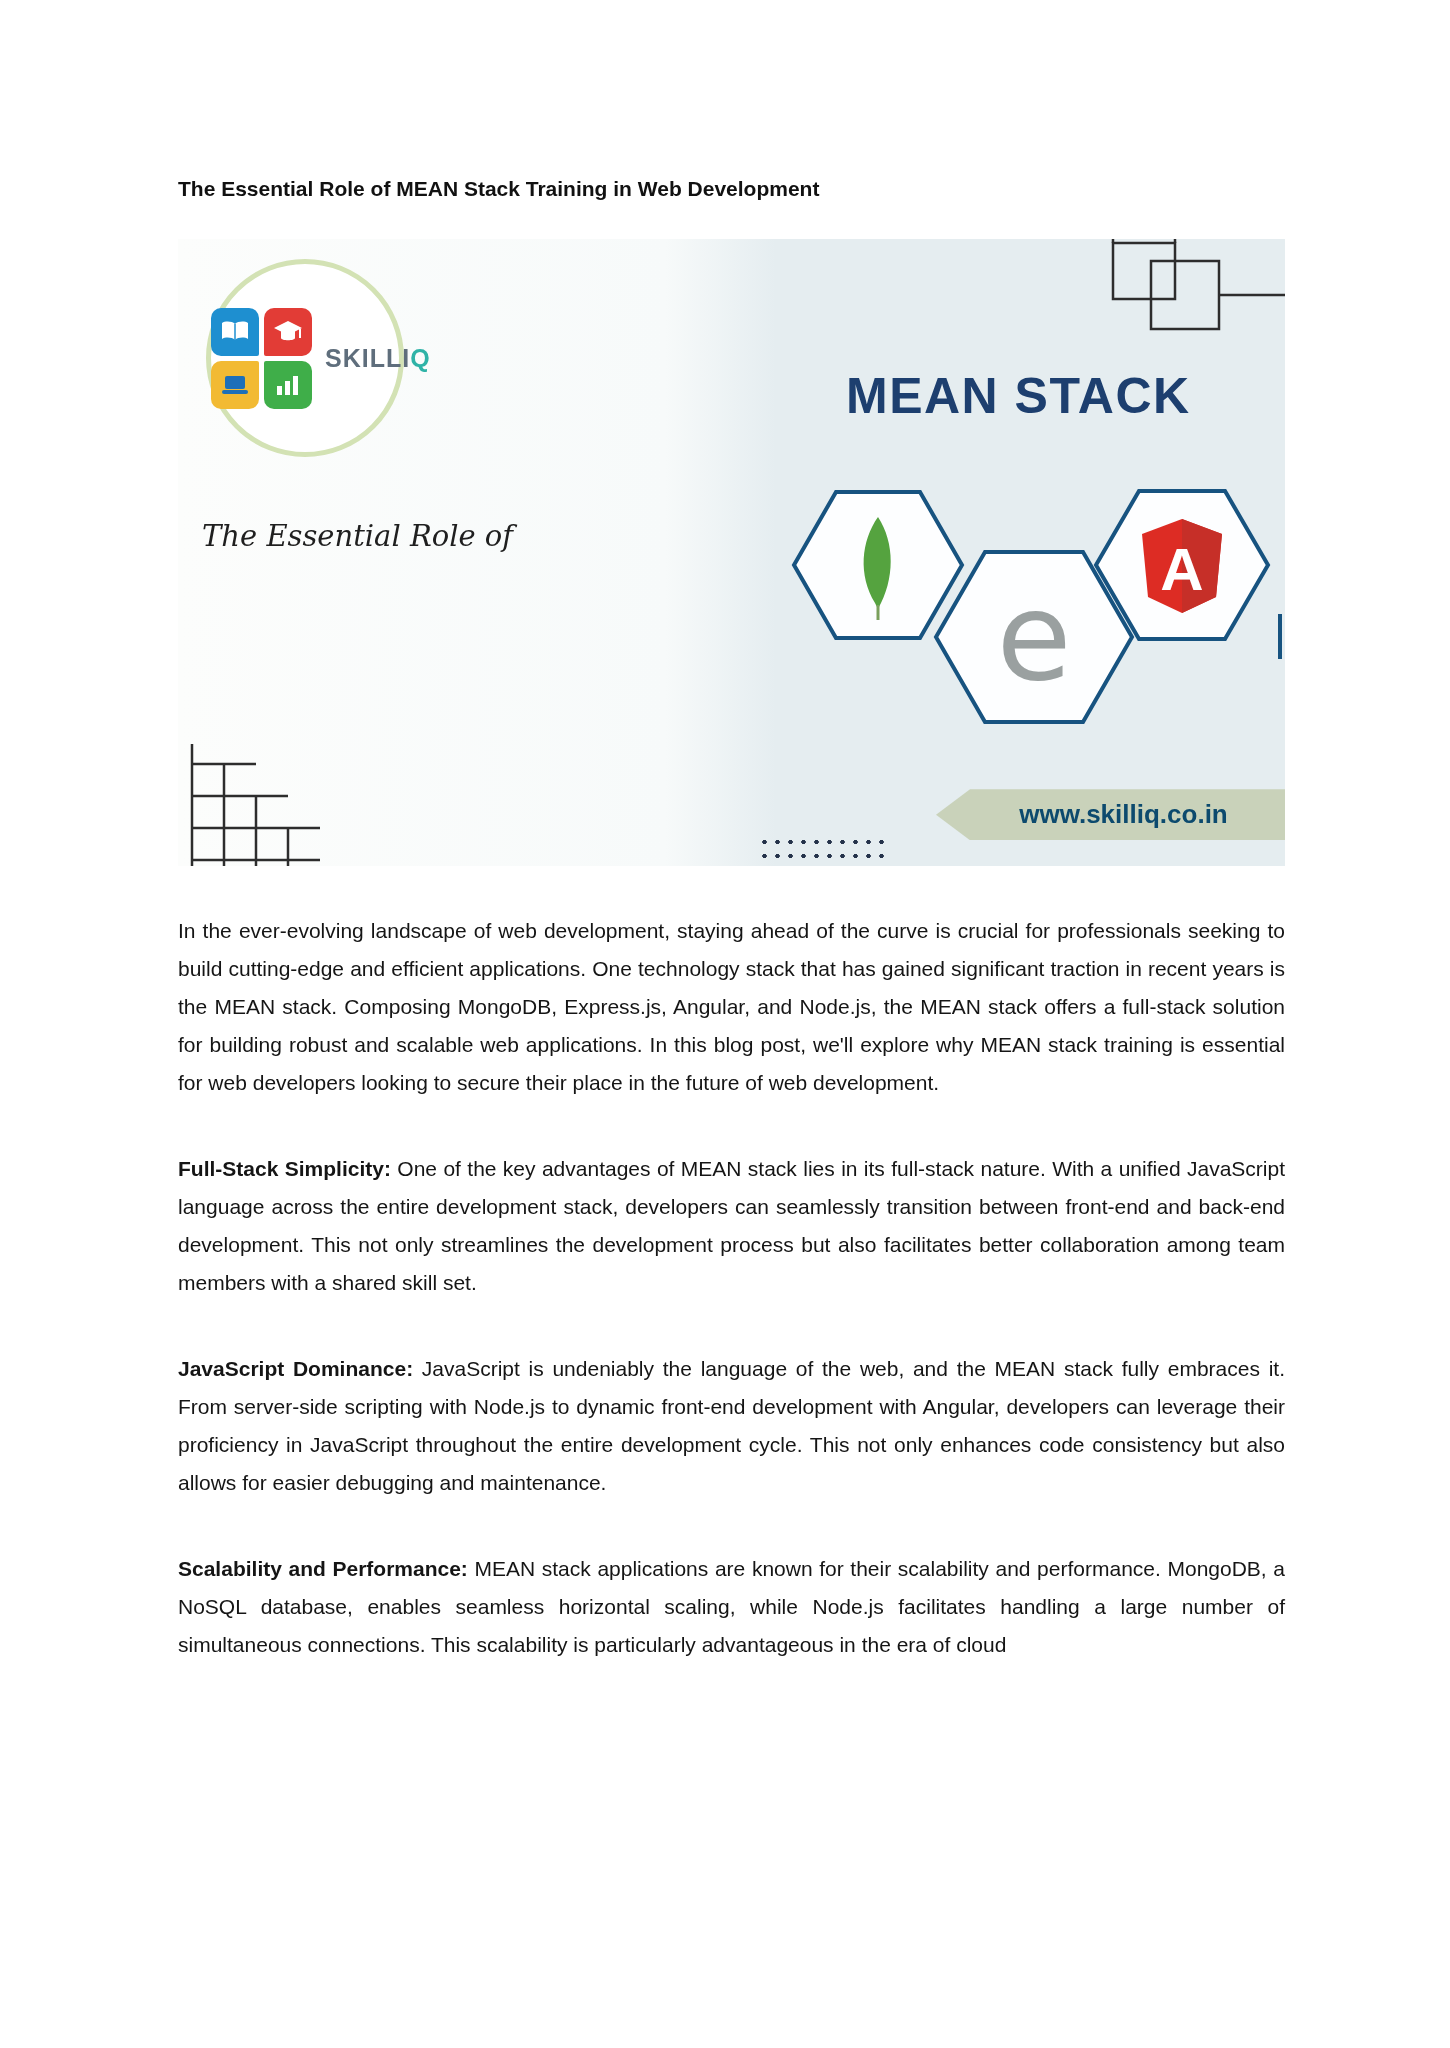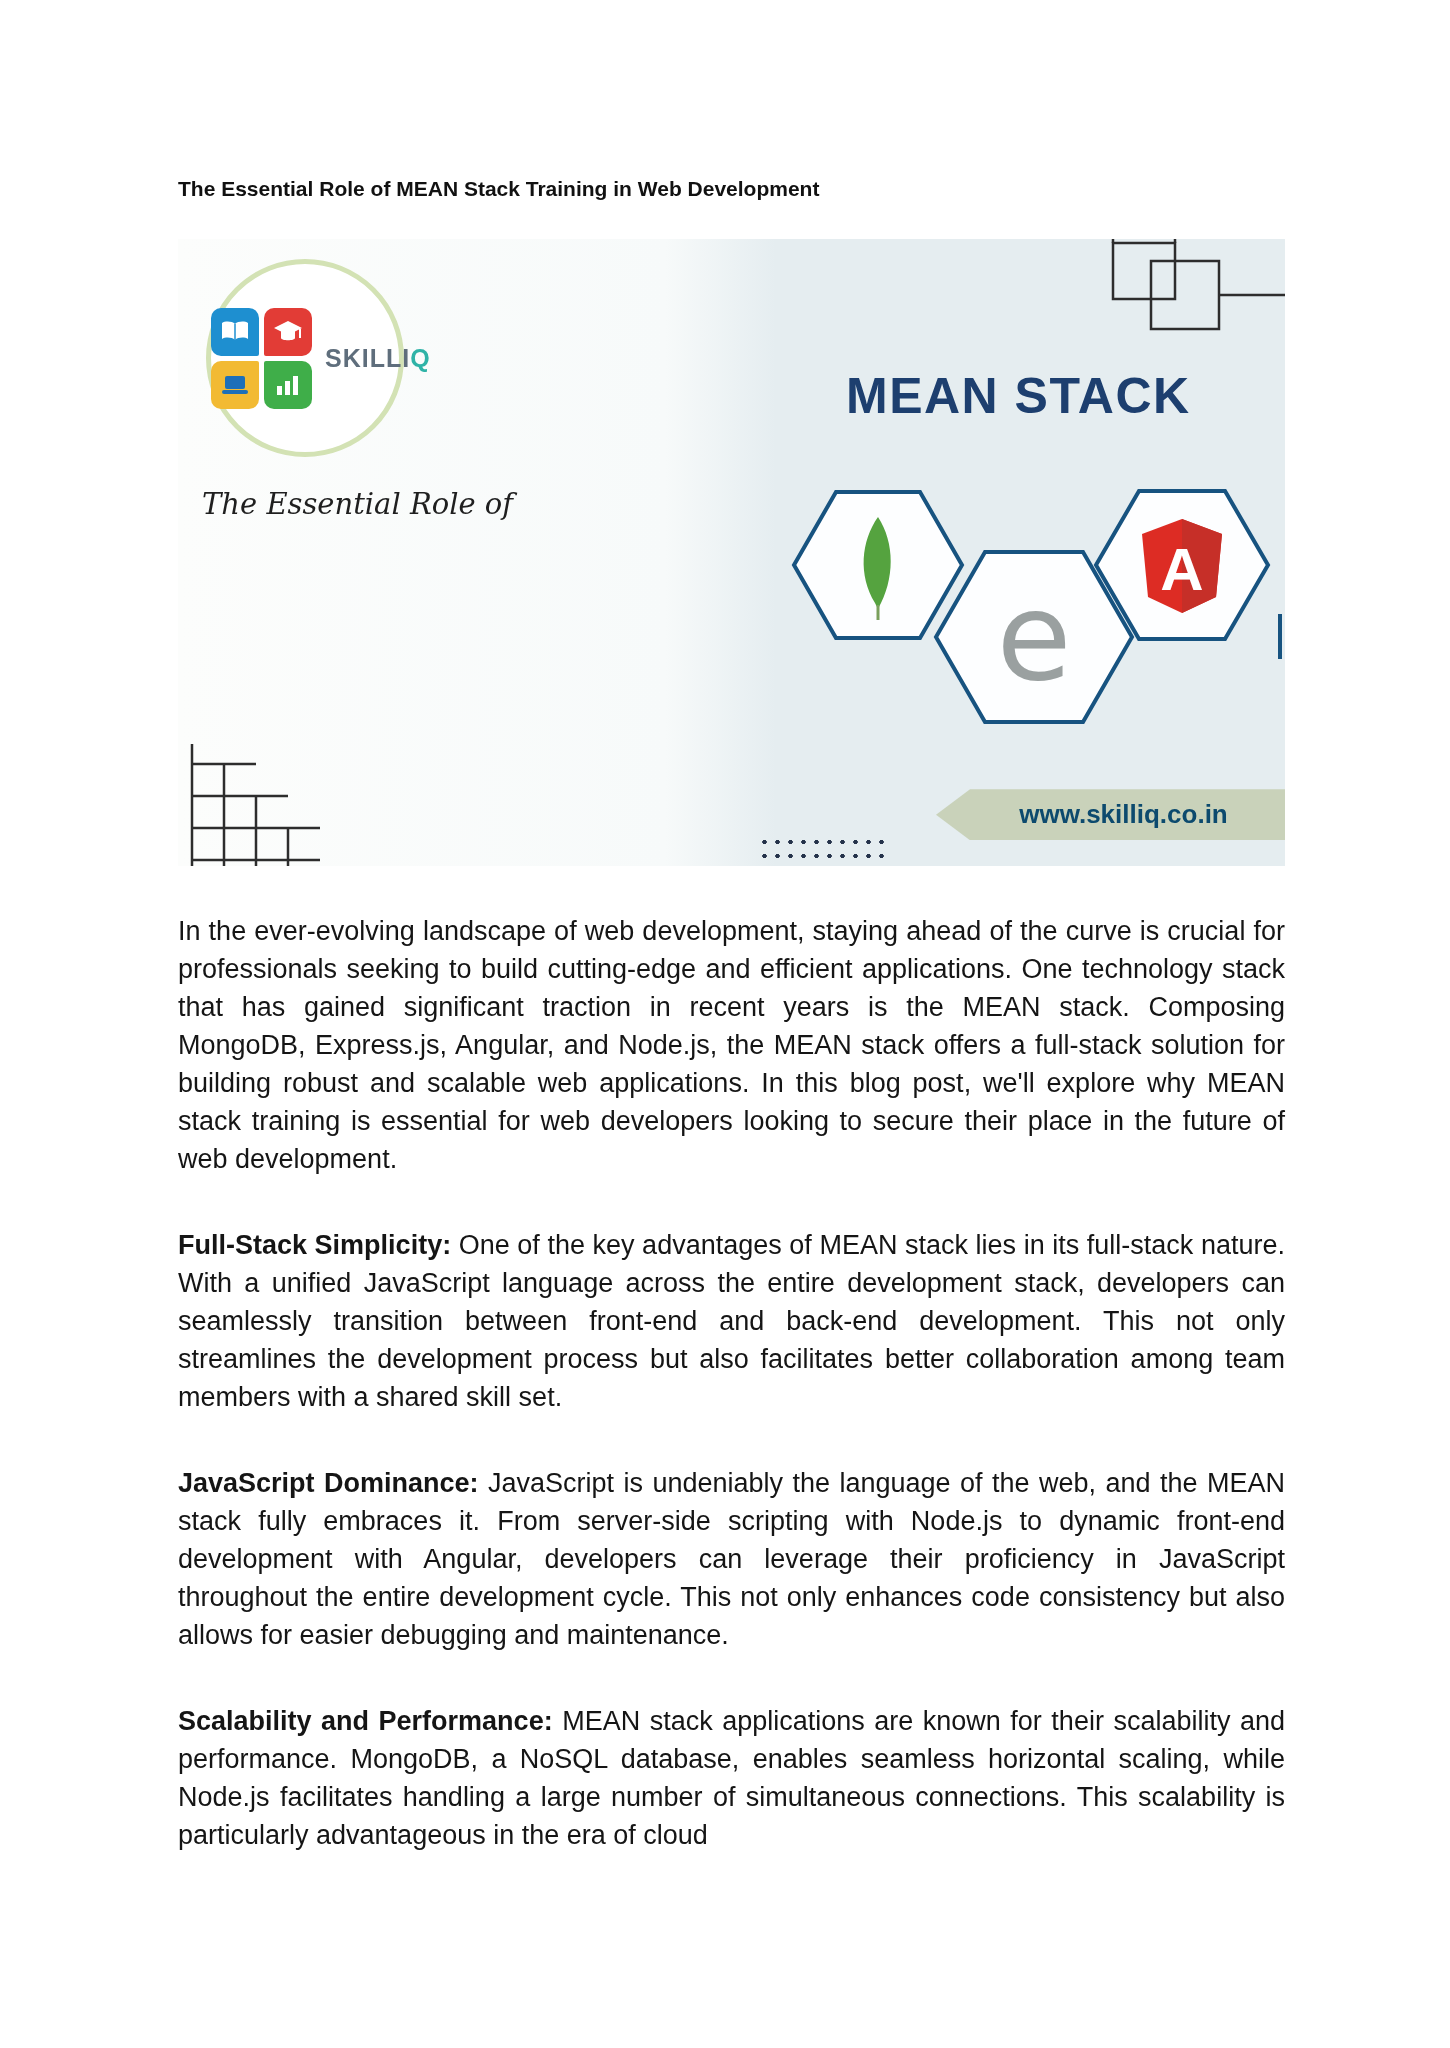--- a/index.html
+++ b/index.html
@@ -21,21 +21,21 @@
                display:flex;flex-direction:row;align-items:center;justify-content:flex-start;gap:13px;}
   .tiles{display:grid;grid-template-columns:48px 48px;grid-template-rows:48px 48px;gap:5px;}
   .tile{display:flex;align-items:center;justify-content:center;}
   .tile.blue{background:#1e8fd0;border-radius:10px 10px 2px 10px;}
   .tile.red{background:#e23c36;border-radius:10px 10px 10px 2px;}
   .tile.yellow{background:#f2ba33;border-radius:10px 2px 10px 10px;}
   .tile.green{background:#3fae49;border-radius:2px 10px 10px 10px;}
   .logo-word{font-size:25px;font-weight:700;letter-spacing:1px;color:#5f6e7c;}
   .logo-word .q{color:#2fb3a7;}
 
-  .script-line{position:absolute;left:24px;top:248px;font-family:"DejaVu Serif",serif;
+  .script-line{position:absolute;left:24px;top:280px;font-family:"DejaVu Serif",serif;
                font-style:italic;font-size:29px;color:#1f1f1f;text-align:right;}
 
   .blue-box{position:absolute;left:20px;top:318px;width:514px;height:120px;background:#2f9cc9;
             color:#0d2433;font-weight:700;font-size:28px;line-height:40px;
             display:flex;align-items:center;justify-content:center;text-align:center;
             padding:0 28px;box-sizing:border-box;}
 
   .headline{position:absolute;left:668px;top:128px;font-size:50px;font-weight:800;
             letter-spacing:1.5px;color:#1d3f6f;}
 
@@ -45,21 +45,21 @@
           clip-path:polygon(0 50%, 34px 0, 100% 0, 100% 100%, 34px 100%);
           display:flex;align-items:center;justify-content:center;padding-left:26px;
           box-sizing:border-box;font-size:26px;font-weight:700;color:#0c4a6e;}
 
   .dots{position:absolute;left:580px;top:596px;width:132px;height:28px;
         background-image:radial-gradient(circle,#24324a 2px,transparent 2.4px);
         background-size:13px 14px;}
 
   
   .body-text{margin-top:46px;}
-  .body-text p{margin:0 0 48px 0;font-size:27px;line-height:38px;color:#151515;text-align:justify;}
+  .body-text p{margin:0 0 48px 0;font-size:21px;line-height:38px;color:#151515;text-align:justify;}
   .body-text p:last-child{margin-bottom:0;}
   .body-text b{font-weight:700;}
 </style>
 </head>
 <body>
 
 <div class="page">
   <div class="content">
 
     <h1 class="title">The Essential Role of MEAN Stack Training in Web Development</h1>

